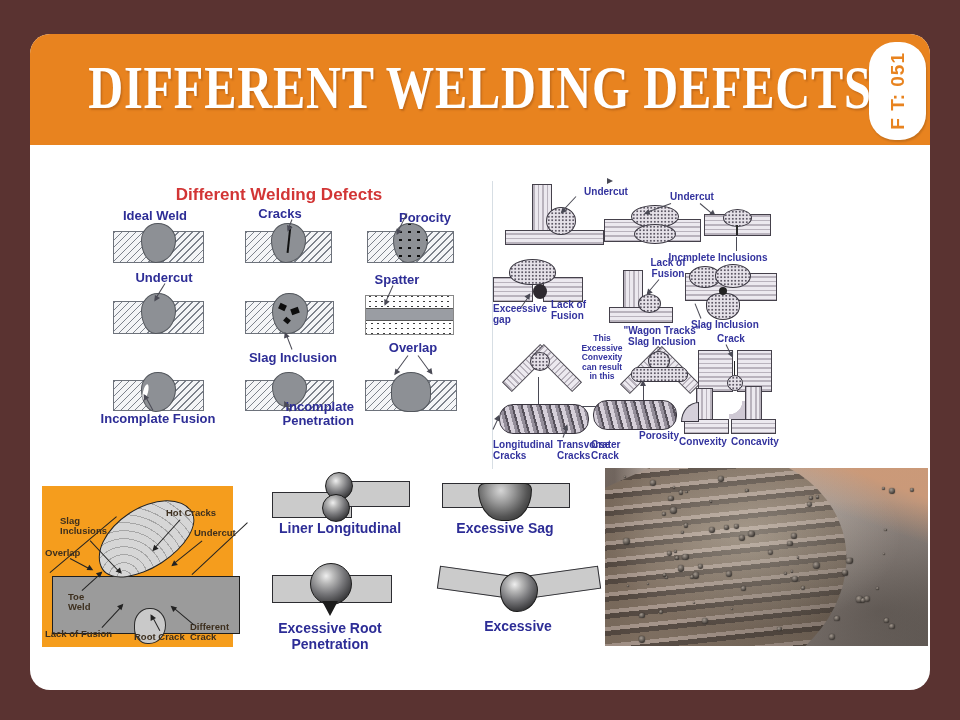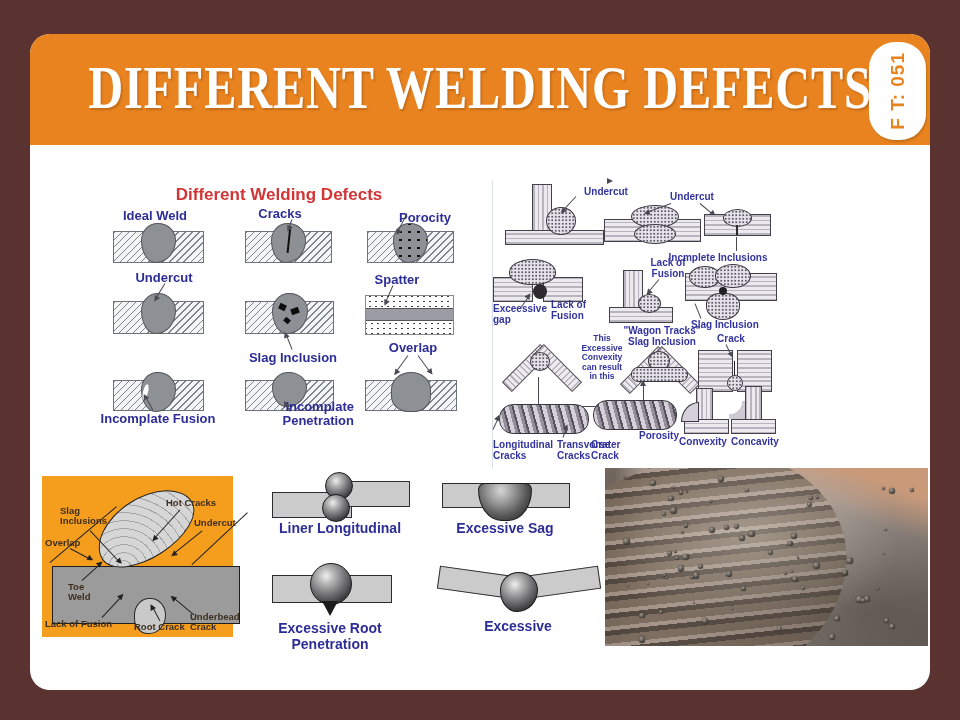--- a/index.html
+++ b/index.html
@@ -207,36 +207,36 @@
     <div class="abs sp" style="left:191px;top:238px;width:43px;height:13px;"></div>
     <div class="abs" style="left:188px;top:221px;width:16px;height:18px;background:#d5d0da;border:1px solid #3a3741;border-radius:100% 0 0 0;"></div>
     <div class="abs lbl2" style="left:182px;top:255px;width:56px;">Convexity</div>
     <div class="abs spv" style="left:252px;top:205px;width:15px;height:34px;"></div>
     <div class="abs sp" style="left:238px;top:238px;width:43px;height:13px;"></div>
     <div class="abs" style="left:236px;top:220px;width:16px;height:18px;background:radial-gradient(circle at 0 0,transparent 0 13px,#cfc9d4 13.5px);"></div>
     <div class="abs lbl2" style="left:234px;top:255px;width:56px;">Concavity</div>
   </section>
 
 
-  <section class="abs" style="left:12px;top:442px;width:191px;height:161px;background:#f59d1d;">
+  <section class="abs" style="left:12px;top:452px;width:191px;height:161px;background:#f59d1d;">
     <div class="abs" style="left:10px;top:90px;width:186px;height:56px;background:#9b9b9b;border:1px solid #1e1e1e;"></div>
     <div class="oal" style="left:8px;top:86px;width:87px;transform:rotate(-40deg);"></div>
     <div class="oal" style="left:150px;top:88px;width:76px;transform:rotate(-43deg);"></div>
     <div class="abs" style="left:92px;top:122px;width:30px;height:34px;background:#c9c9c9;border:1px solid #2a2a2a;border-radius:50% 50% 55% 45%;"></div>
     <div class="abs" style="left:50px;top:22px;width:105px;height:58px;transform:rotate(-33deg);background-color:#d6d6d6;background-image:repeating-radial-gradient(circle at 12% 88%,transparent 0 7px,rgba(40,40,40,.28) 7px 8px);border:1.5px solid #222;border-radius:50% 50% 50% 50%/55% 55% 45% 45%;"></div>
     <div class="abs olbl pre" style="left:18px;top:30px;">Slag
 Inclusions</div>
     <div class="abs olbl" style="left:124px;top:22px;">Hot Cracks</div>
     <div class="abs olbl" style="left:152px;top:42px;">Undercut</div>
     <div class="abs olbl" style="left:3px;top:62px;">Overlap</div>
     <div class="abs olbl pre" style="left:26px;top:106px;">Toe
 Weld</div>
     <div class="abs olbl" style="left:3px;top:143px;">Lack of Fusion</div>
     <div class="abs olbl" style="left:92px;top:146px;">Root Crack</div>
-    <div class="abs olbl pre" style="left:148px;top:136px;">Underbead
+    <div class="abs olbl pre" style="left:148px;top:136px;">Different
 Crack</div>
     <div class="oal ah" style="left:48px;top:54px;width:44px;transform:rotate(47deg);"></div>
     <div class="oal ah" style="left:138px;top:33px;width:40px;transform:rotate(132deg);"></div>
     <div class="oal ah" style="left:160px;top:54px;width:38px;transform:rotate(141deg);"></div>
     <div class="oal ah" style="left:28px;top:72px;width:24px;transform:rotate(28deg);"></div>
     <div class="oal ah" style="left:40px;top:104px;width:26px;transform:rotate(-42deg);"></div>
     <div class="oal ah" style="left:60px;top:141px;width:30px;transform:rotate(-47deg);"></div>
     <div class="oal ah" style="left:118px;top:144px;width:17px;transform:rotate(-118deg);"></div>
     <div class="oal ah" style="left:152px;top:138px;width:28px;transform:rotate(-140deg);"></div>
   </section>

